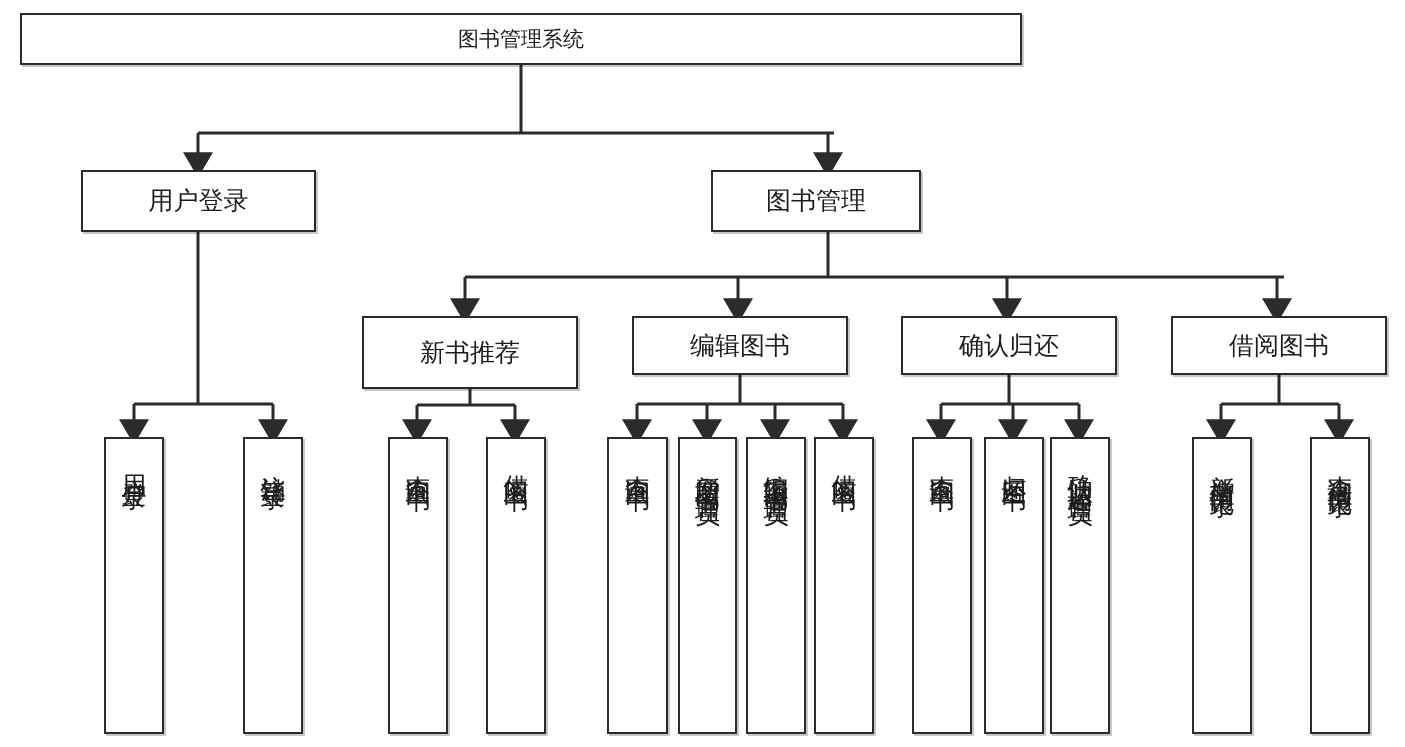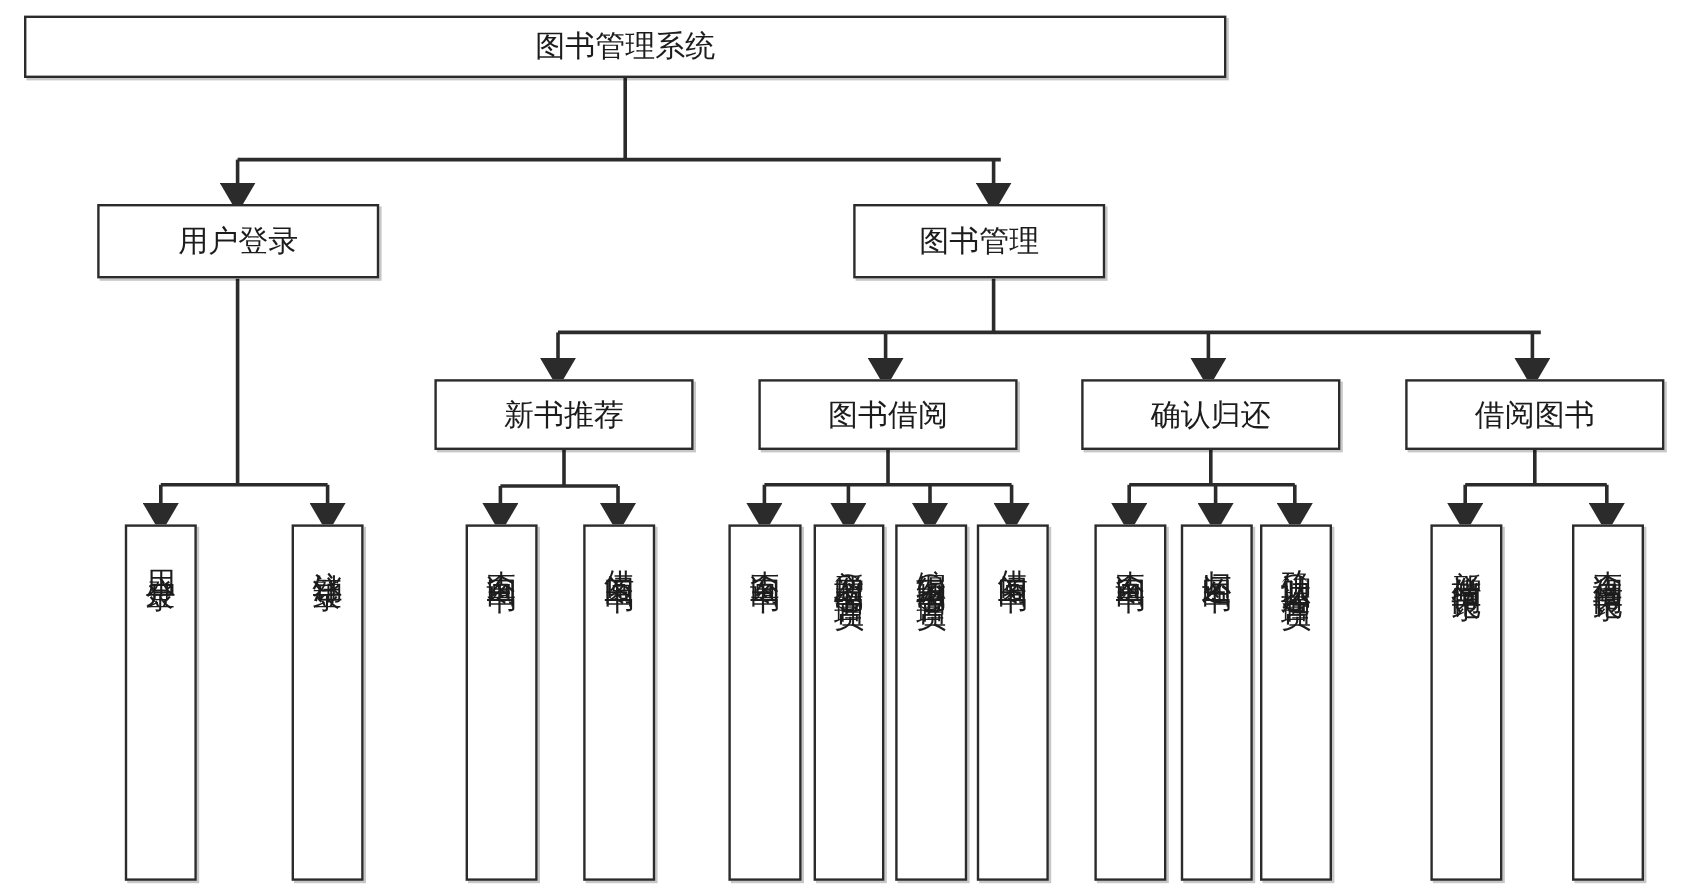--- a/index.html
+++ b/index.html
@@ -39,21 +39,21 @@
     display: block;
     text-align: center;
     line-height: 1.18;
     white-space: nowrap;
   }
   
   .node.h .label {
     font-size: 25px;
   }
   .node.root .label {
-    font-size: 25px;
+    font-size: 21px;
   }
   
   .node.v {
     align-items: flex-start;
     padding-top: 16px;
   }
   .node.v .label {
     writing-mode: vertical-rl;
     text-orientation: upright;
     font-size: 25px;
@@ -131,25 +131,25 @@
     <span class="label">图书管理系统</span>
   </div>
 
   <div class="node h" style="left:81px; top:170px; width:235px; height:62px;">
     <span class="label">用户登录</span>
   </div>
   <div class="node h" style="left:711px; top:170px; width:210px; height:62px;">
     <span class="label">图书管理</span>
   </div>
 
-  <div class="node h" style="left:362px; top:316px; width:216px; height:59px;">
+  <div class="node h" style="left:362px; top:316px; width:216px; height:73px;">
     <span class="label">新书推荐</span>
   </div>
   <div class="node h" style="left:632px; top:316px; width:216px; height:59px;">
-    <span class="label">图书借阅</span>
+    <span class="label">编辑图书</span>
   </div>
   <div class="node h" style="left:901px; top:316px; width:216px; height:59px;">
     <span class="label">确认归还</span>
   </div>
   <div class="node h" style="left:1171px; top:316px; width:216px; height:59px;">
     <span class="label">借阅图书</span>
   </div>
 
   <div class="node v" style="left:104px; top:437px; width:60px; height:297px;">
     <span class="label">用户登录</span>

